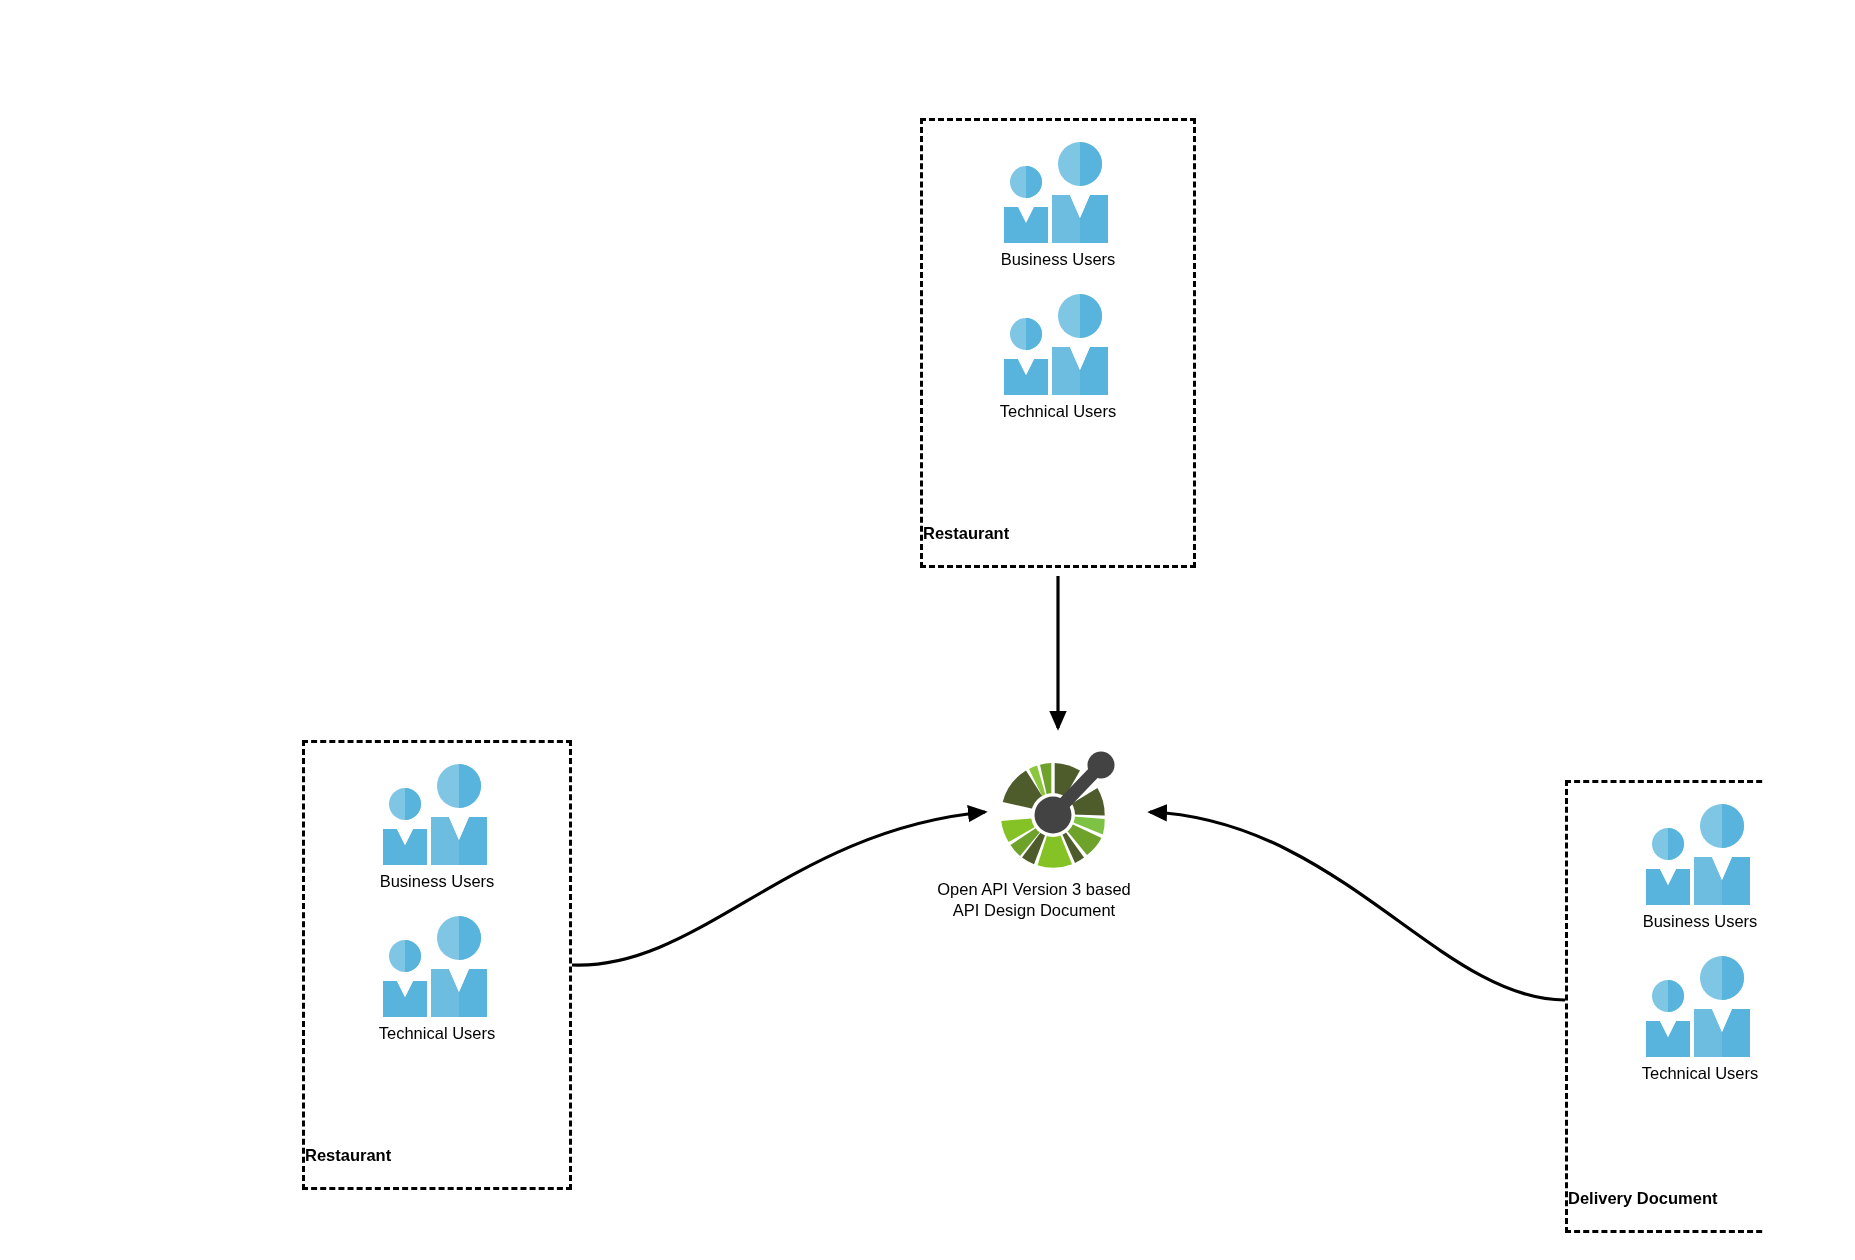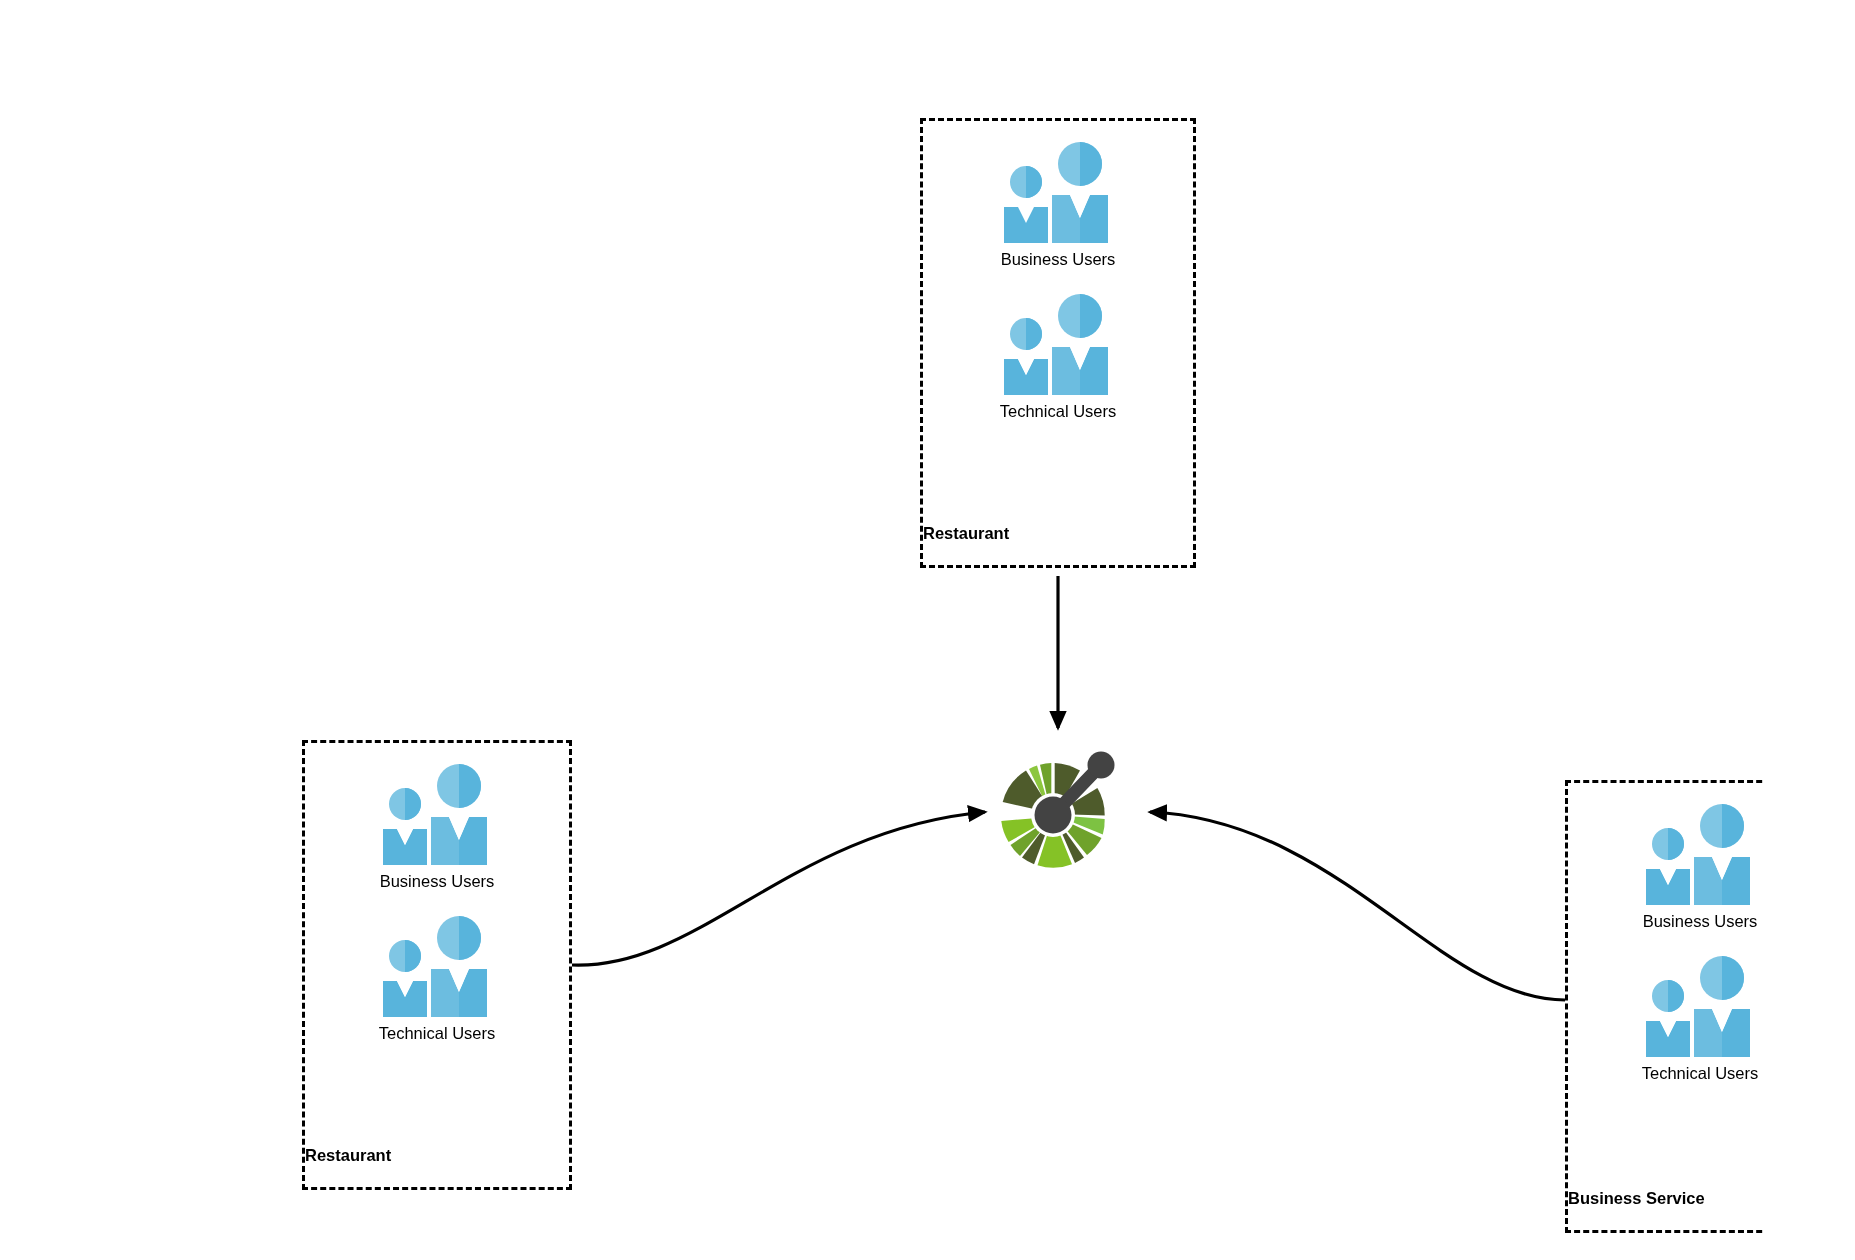--- a/index.html
+++ b/index.html
@@ -210,21 +210,21 @@
         <path d="M 8 68 L 22 68 L 30 84 L 38 68 L 52 68 L 52 104 L 8 104 z" fill="#58B4DC"></path>
         <path d="M 22 68 L 30 84 L 38 68 z" fill="#ffffff"></path>
         <circle cx="84" cy="25" r="22" fill="#7FC6E4"></circle>
         <path d="M 84 3 A 22 22 0 0 1 84 47 z" fill="#58B4DC"></path>
         <path d="M 56 56 L 74 56 L 84 79 L 94 56 L 112 56 L 112 104 L 56 104 z" fill="#6CBDE0"></path>
         <path d="M 84 79 L 94 56 L 112 56 L 112 104 L 84 104 z" fill="#58B4DC"></path>
         <path d="M 74 56 L 84 79 L 94 56 z" fill="#ffffff"></path>
       </svg>
       <div class="user-label">Technical Users</div>
     </div>
-    <div class="group-title">Business Service</div>
+    <div class="group-title">Delivery Document</div>
   </div>
 
   <div class="center-node">
     <svg class="api-logo" viewBox="0 0 136 128">
       <g transform="translate(56,70)">
 
         <path d="M 1.7 -52 A 52 52 0 0 1 27 -44.4 L 1.7 0 z" fill="#4E5B2B"></path>
         <path d="M -1.7 -52 A 52 52 0 0 0 -13 -50.3 L -1.7 0 z" fill="#6FA22B"></path>
         <path d="M -16 -49.5 A 52 52 0 0 0 -24 -46 L -1.7 0 z" fill="#8CC63E"></path>
         <path d="M -27 -44.4 A 52 52 0 0 0 -50.3 -13 L 0 -1.7 z" fill="#4E5B2B"></path>
@@ -238,15 +238,17 @@
         <path d="M 49.8 19.5 A 52 52 0 0 0 51.7 4 L 2 0 z" fill="#7DC242"></path>
         <path d="M 51.7 0.5 A 52 52 0 0 0 44.4 -27 L 1.7 -1 z" fill="#4E5B2B"></path>
 
         <circle cx="0" cy="0" r="22" fill="#ffffff"></circle>
 
         <line x1="0" y1="0" x2="48" y2="-50" stroke="#434343" stroke-width="13" stroke-linecap="round"></line>
         <circle cx="0" cy="0" r="18.5" fill="#434343"></circle>
         <circle cx="48" cy="-50" r="13.5" fill="#434343"></circle>
       </g>
     </svg>
+    <div class="center-caption">Open API Version 3 based
+API Design Document</div>
   </div>
 
 </div>
 
 </body></html>

